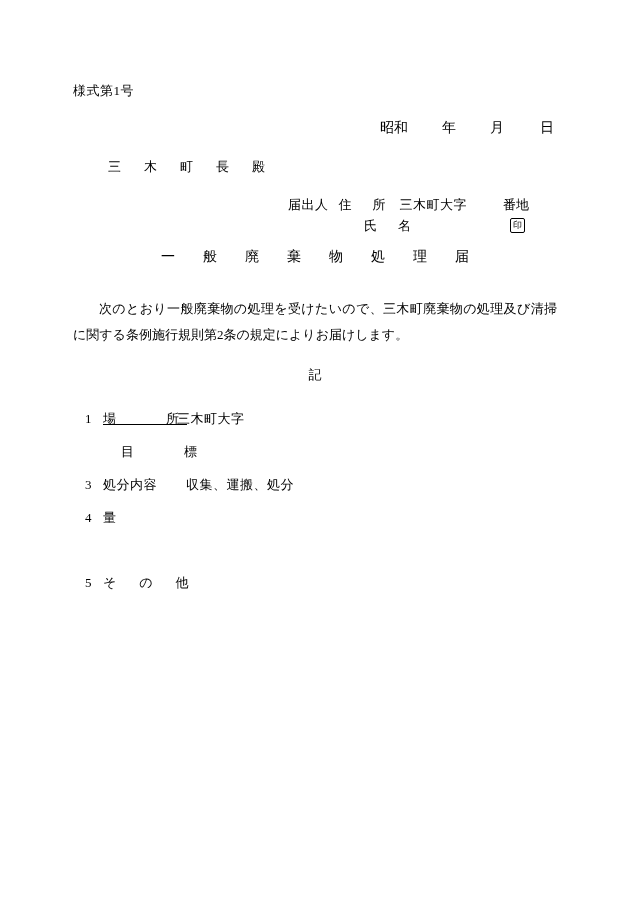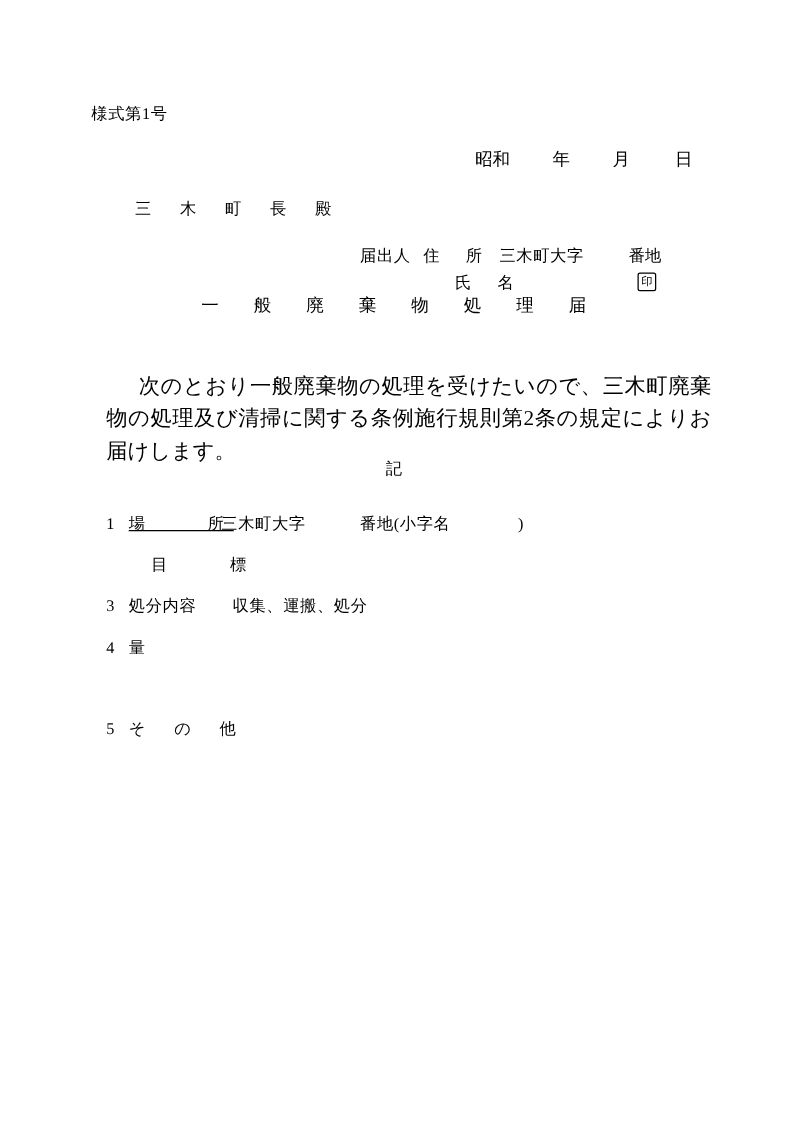--- a/index.html
+++ b/index.html
@@ -77,33 +77,33 @@
     border: 1px solid #000;
     border-radius: 2px;
     font-size: 9px;
     line-height: 13px;
     text-align: center;
     font-family: "Liberation Serif", serif;
   }
   .doc-title {
     position: absolute;
     left: 0;
-    top: 236px;
+    top: 248px;
     width: 630px;
     text-align: center;
     font-size: 14px;
     letter-spacing: 7px;
     text-indent: 7px;
   }
   .body-text {
     position: absolute;
-    left: 85px;
+    left: 73px;
     top: 296px;
     width: 484px;
-    font-size: 17px;
+    font-size: 13px;
     line-height: 26px;
     text-align: justify;
   }
   .body-text .indent { padding-left: 26px; }
   .ki {
     position: absolute;
     left: 0;
     top: 366px;
     width: 630px;
     text-align: center;
@@ -194,21 +194,20 @@
     <span class="indent">次のとおり一般廃棄物の処理を受けたいので、三木町廃棄物の処理及び清掃に関する条例施行規則第2条の規定によりお届けします。</span>
   </div>
 
   <div class="ki">記</div>
 
   <div class="items">
 
     <div class="item">
       <span class="num">1</span><span class="label">場　　所</span>
       <span class="val">三木町大字</span>
-      <span class="val2">番地(小字名　　　　)</span>
     </div>
 
     <div class="item">
       <span class="num"></span><span class="sub">目　　標</span>
     </div>
 
 
     <div class="item">
       <span class="num">3</span><span class="label-wide">処分内容</span>
       <span class="val-detail">収集、運搬、処分</span>

